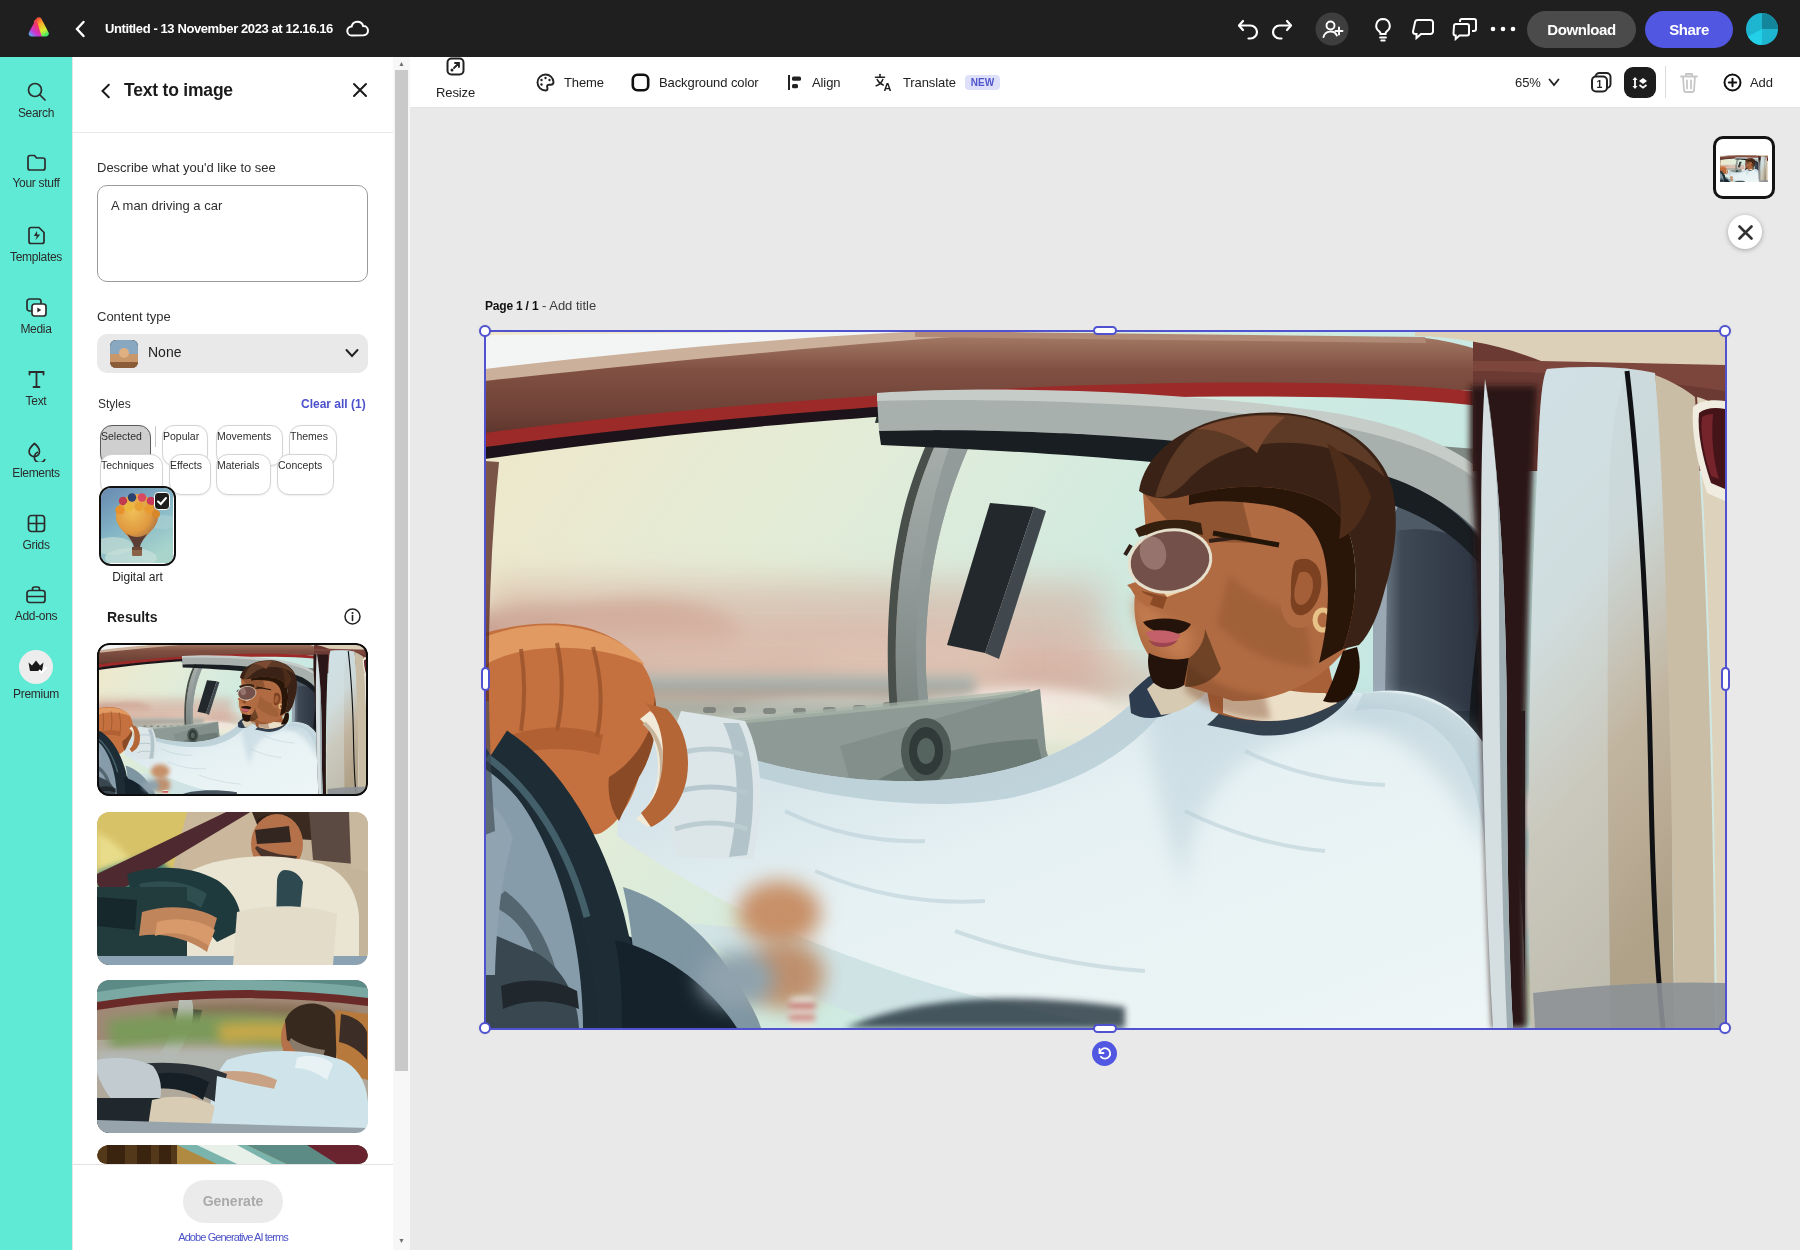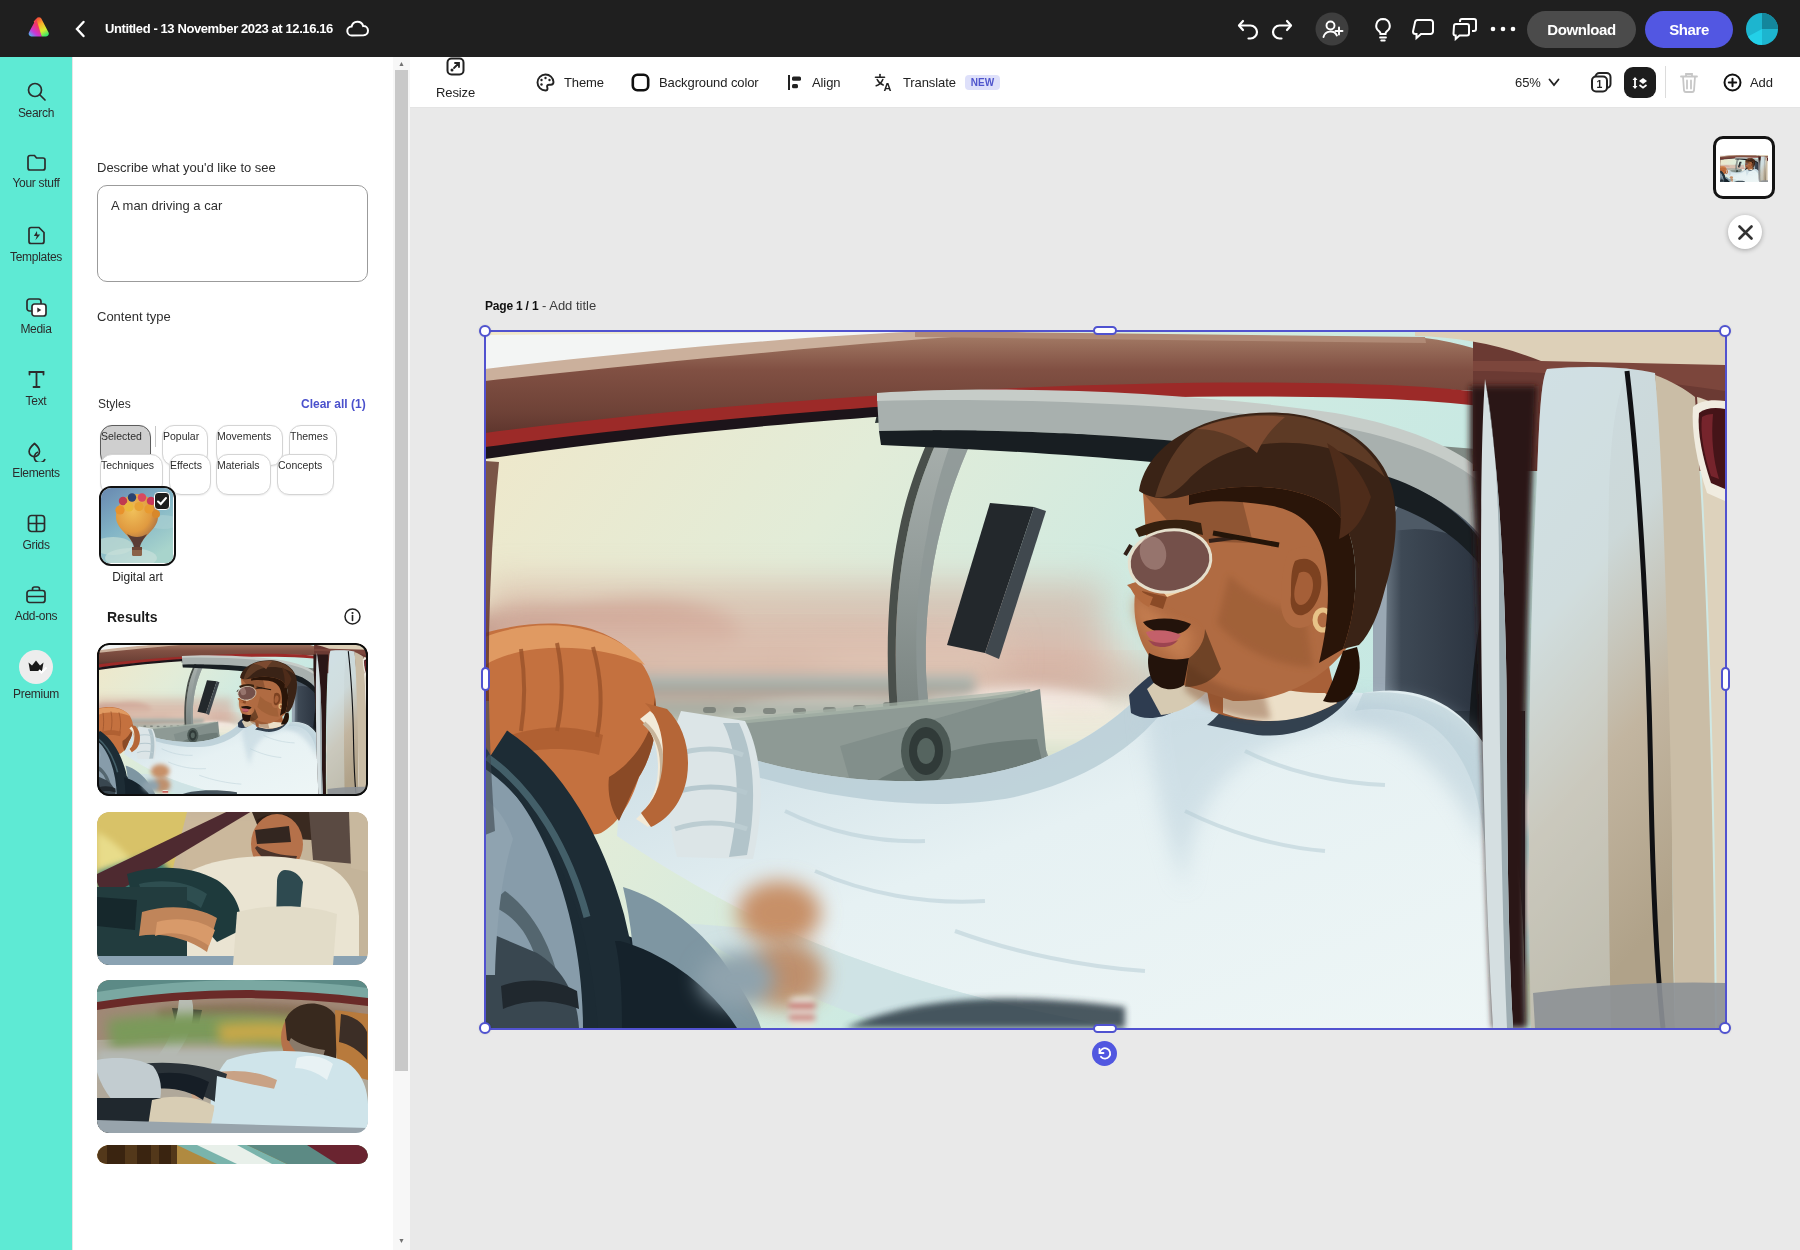--- a/index.html
+++ b/index.html
@@ -184,25 +184,47 @@
       <svg width="36" height="36" viewBox="0 0 36 36">
         <circle cx="18" cy="18" r="17" fill="#ededed"></circle>
         <path d="M10.5 13.5 l3.5 3 4 -5 4 5 3.5 -3 -1.5 8.5 h-12 z" fill="#1b1b1b"></path>
         <path d="M21 21 l2.5 2.5 5 -5" stroke="#fff" stroke-width="2" fill="none"></path>
       </svg>
       <div class="lbl" style="margin-top:2px;">Premium</div>
     </div>
 </div>
 
 <div id="panel">
+  <div id="panelhead">
+    <svg style="position:absolute;left:27px;top:26px;" width="11" height="16" viewBox="0 0 11 16">
+        <path d="M8.8 1.8 L2.5 8 L8.8 14.2" stroke="#1b1b1b" stroke-width="2" fill="none" stroke-linecap="round"></path>
+      </svg>
+    <div class="t">Text to image</div>
+    <svg style="position:absolute;left:279px;top:25px;" width="16" height="16" viewBox="0 0 16 16">
+        <path d="M2 2 L14 14 M14 2 L2 14" stroke="#1b1b1b" stroke-width="2" stroke-linecap="round"></path>
+      </svg>
+  </div>
   <div class="plabel" style="left:24px; top:103px;">Describe what you'd like to see</div>
   <div id="ta">
       <div class="txt">A man driving a car</div>
     </div>
   <div class="plabel" style="left:24px; top:252px;">Content type</div>
+  <div id="ctdrop">
+    <svg style="position:absolute;left:13px;top:5.5px;border-radius:6px;" width="28" height="28" viewBox="0 0 28 28">
+        <rect width="28" height="28" fill="#b0corr"></rect>
+        <rect width="28" height="28" fill="#8aa7c0"></rect>
+        <rect y="14" width="28" height="14" fill="#c8986a"></rect>
+        <circle cx="14" cy="13" r="5" fill="#e0b080"></circle>
+        <rect y="22" width="28" height="6" fill="#8a5c38"></rect>
+      </svg>
+    <div class="nm">None</div>
+    <svg style="position:absolute;left:248px;top:14px;" width="14" height="10" viewBox="0 0 14 10">
+        <path d="M1.5 2 L7 8 L12.5 2" stroke="#222" stroke-width="2" fill="none" stroke-linecap="round"></path>
+      </svg>
+  </div>
   <div class="plabel" style="left:25px; top:340px; font-size:12px;">Styles</div>
   <div id="clearall">Clear all (1)</div>
   <div class="chip sel" style="left:27px; top:368px; width:51px;">Selected</div>
   <div style="position:absolute; left:82px; top:369px; width:1px; height:21px; background:#c8c8c8;"></div>
   <div class="chip" style="left:89px; top:368px; width:46px;">Popular</div>
   <div class="chip" style="left:143px; top:368px; width:67px;">Movements</div>
   <div class="chip" style="left:216px; top:368px; width:48px;">Themes</div>
   <div class="chip" style="left:27px; top:397px; width:63px;">Techniques</div>
   <div class="chip" style="left:96px; top:397px; width:42px;">Effects</div>
   <div class="chip" style="left:143px; top:397px; width:55px;">Materials</div>
@@ -318,20 +340,24 @@
       <svg width="271" height="19" viewBox="0 0 271 19">
 <rect width="271" height="19" fill="#b08a40"></rect>
 <rect x="0" y="0" width="80" height="19" fill="#53381a"></rect>
 <path d="M10 0 h18 v19 h-18 z M40 0 h14 v19 h-14 z M62 0 h12 v19 h-12 z" fill="#3a2410"></path>
 <path d="M80 0 L150 0 L190 19 L120 19 Z" fill="#7ab4ac"></path>
 <path d="M100 0 L140 0 L175 19 L140 19 Z" fill="#e8f0ea"></path>
 <path d="M150 0 L271 0 L271 19 L190 19 Z" fill="#5c8a84"></path>
 <path d="M210 0 L271 0 L271 19 L240 19 Z" fill="#6a2430"></path>
 </svg>
     </div>
+  <div id="genarea">
+    <div id="genbtn">Generate</div>
+    <div id="terms">Adobe Generative AI terms</div>
+  </div>
 </div>
 
 <div id="sbar">
     <div class="tb"></div>
     <div class="ar" style="top:3px;">▲</div>
     <div class="ar" style="top:1180px;">▼</div>
   </div>
 
 <div id="toolbar">
   <div class="tbi" style="left:26px;flex-direction:column;">

